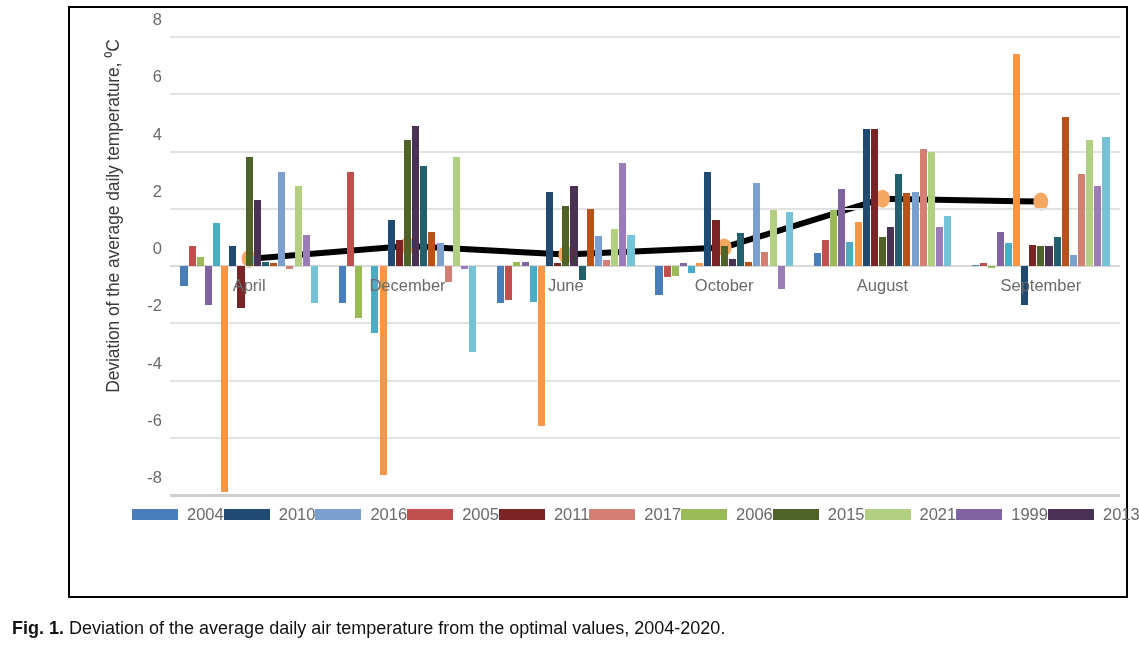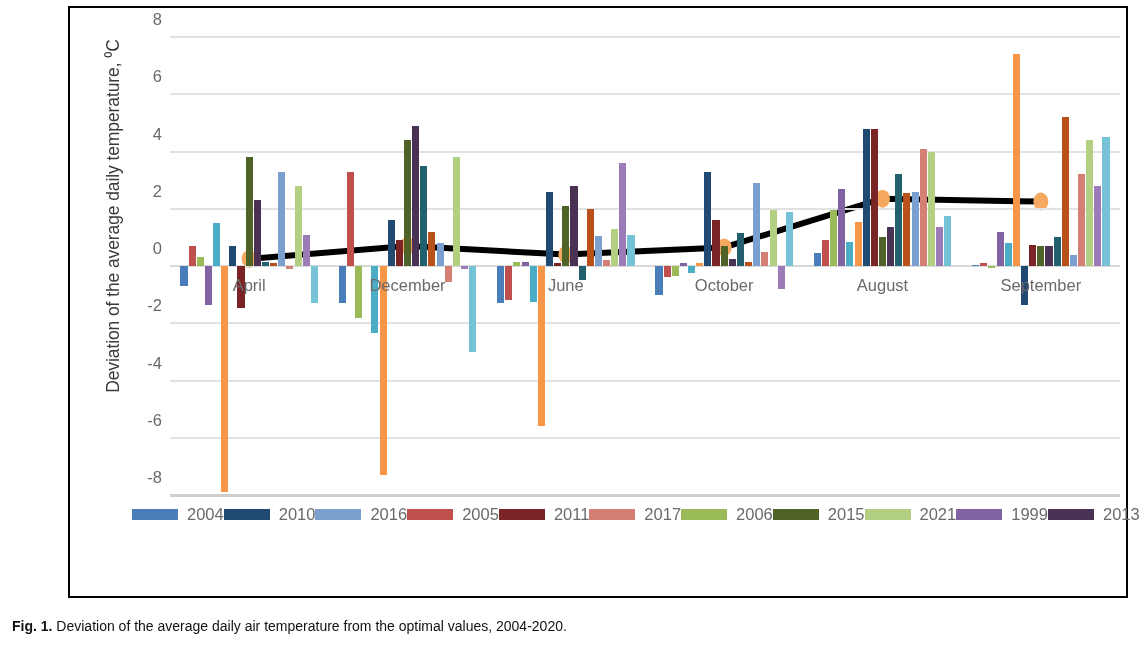--- a/index.html
+++ b/index.html
@@ -123,21 +123,21 @@
   .legend-label {
     font-size: 16.5px;
     color: #6a6a6a;
     white-space: nowrap;
   }
   
   #caption {
     position: absolute;
     left: 12px;
     top: 618px;
-    font-size: 14px;
+    font-size: 18px;
     color: #111111;
     white-space: nowrap;
   }
   #caption .cap-bold { font-weight: bold; }
 </style>
 </head>
 <body>
 
 <div id="page">
 

